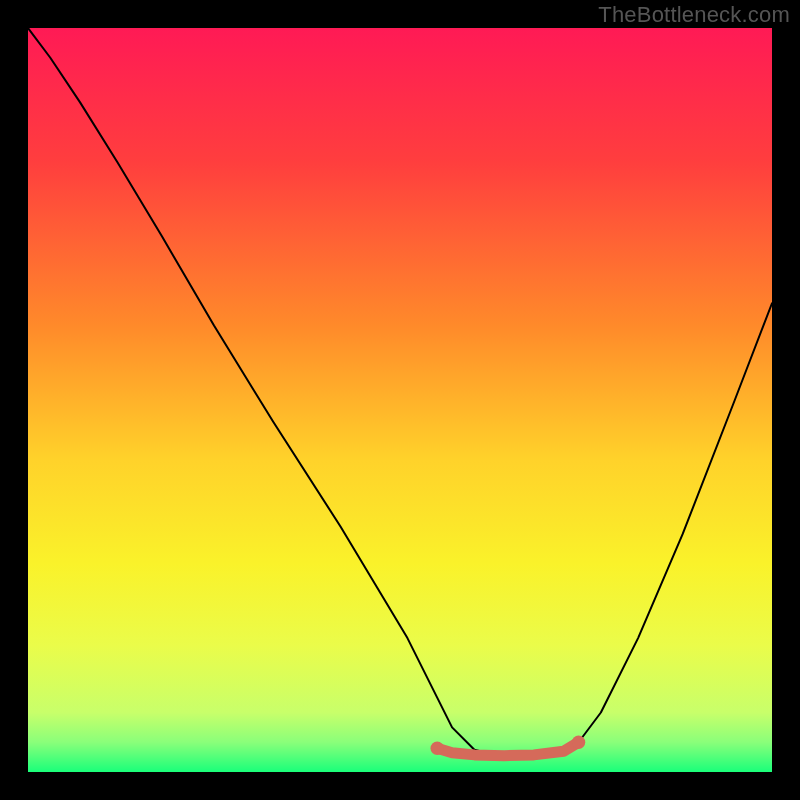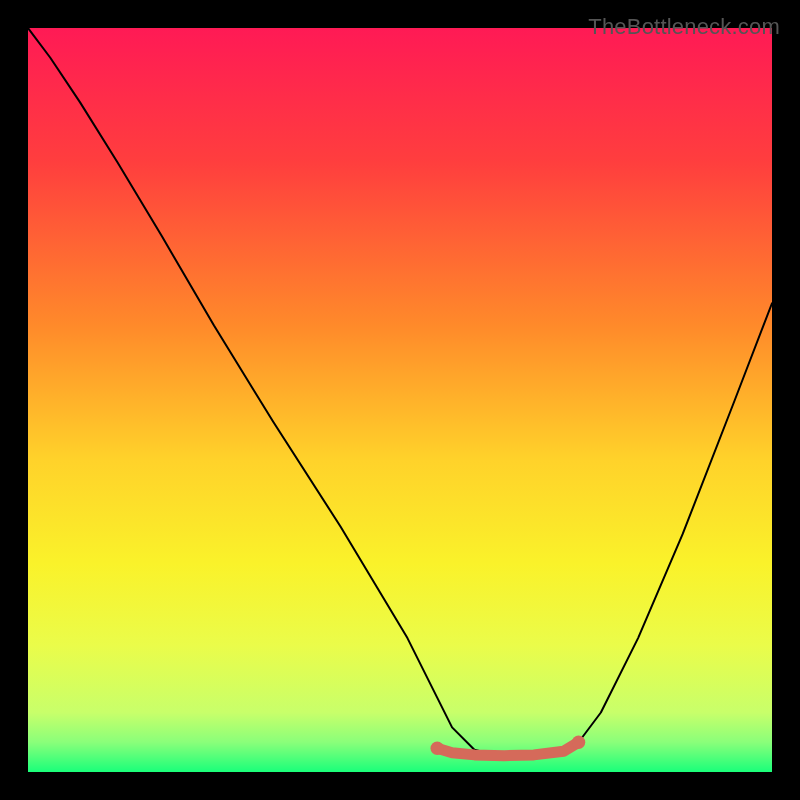--- a/index.html
+++ b/index.html
@@ -13,27 +13,26 @@
   }
   .container {
     position: relative;
     width: 800px;
     height: 800px;
     background: #000;
   }
   .watermark {
     position: absolute;
     top: 2px;
-    right: 20px;
+    right: 10px;
     color: #555;
     font-size: 22px;
     font-weight: normal;
     z-index: 10;
     letter-spacing: 0.2px;
-    margin-top: 12px;
   }
   .plot-area {
     position: absolute;
     left: 28px;
     top: 28px;
     width: 744px;
     height: 744px;
     overflow: hidden;
   }
   .gradient-bg {

